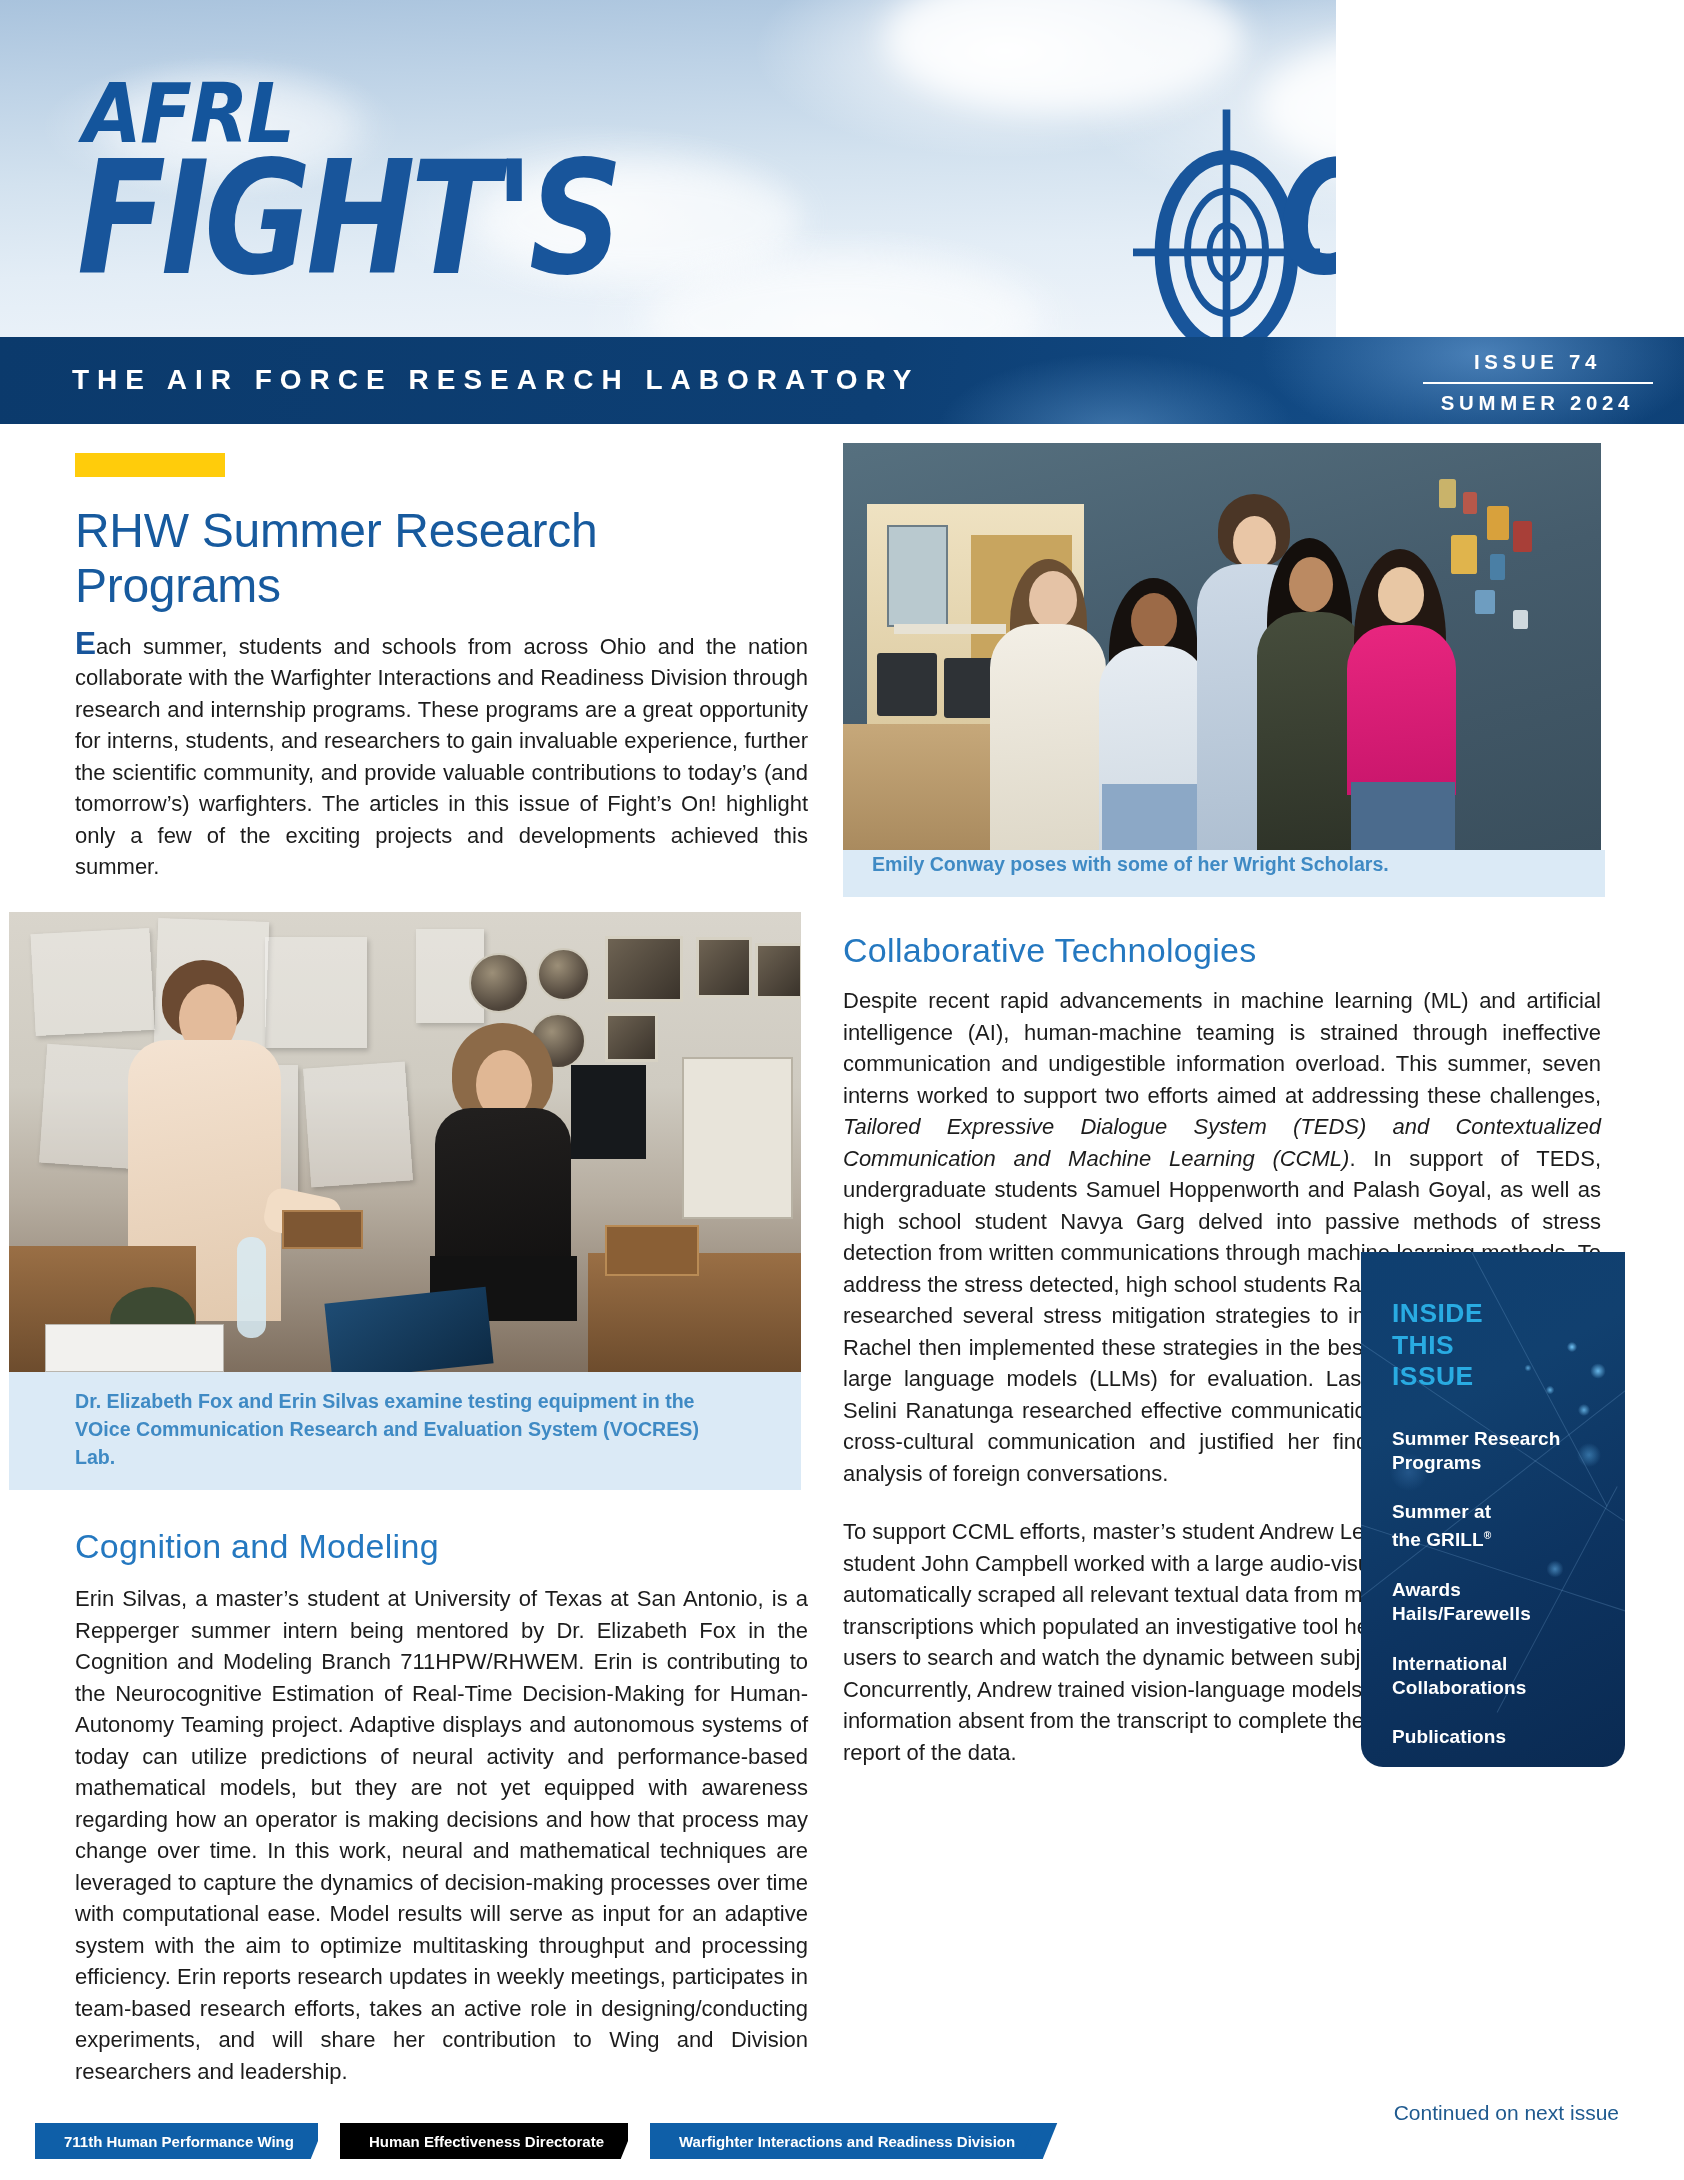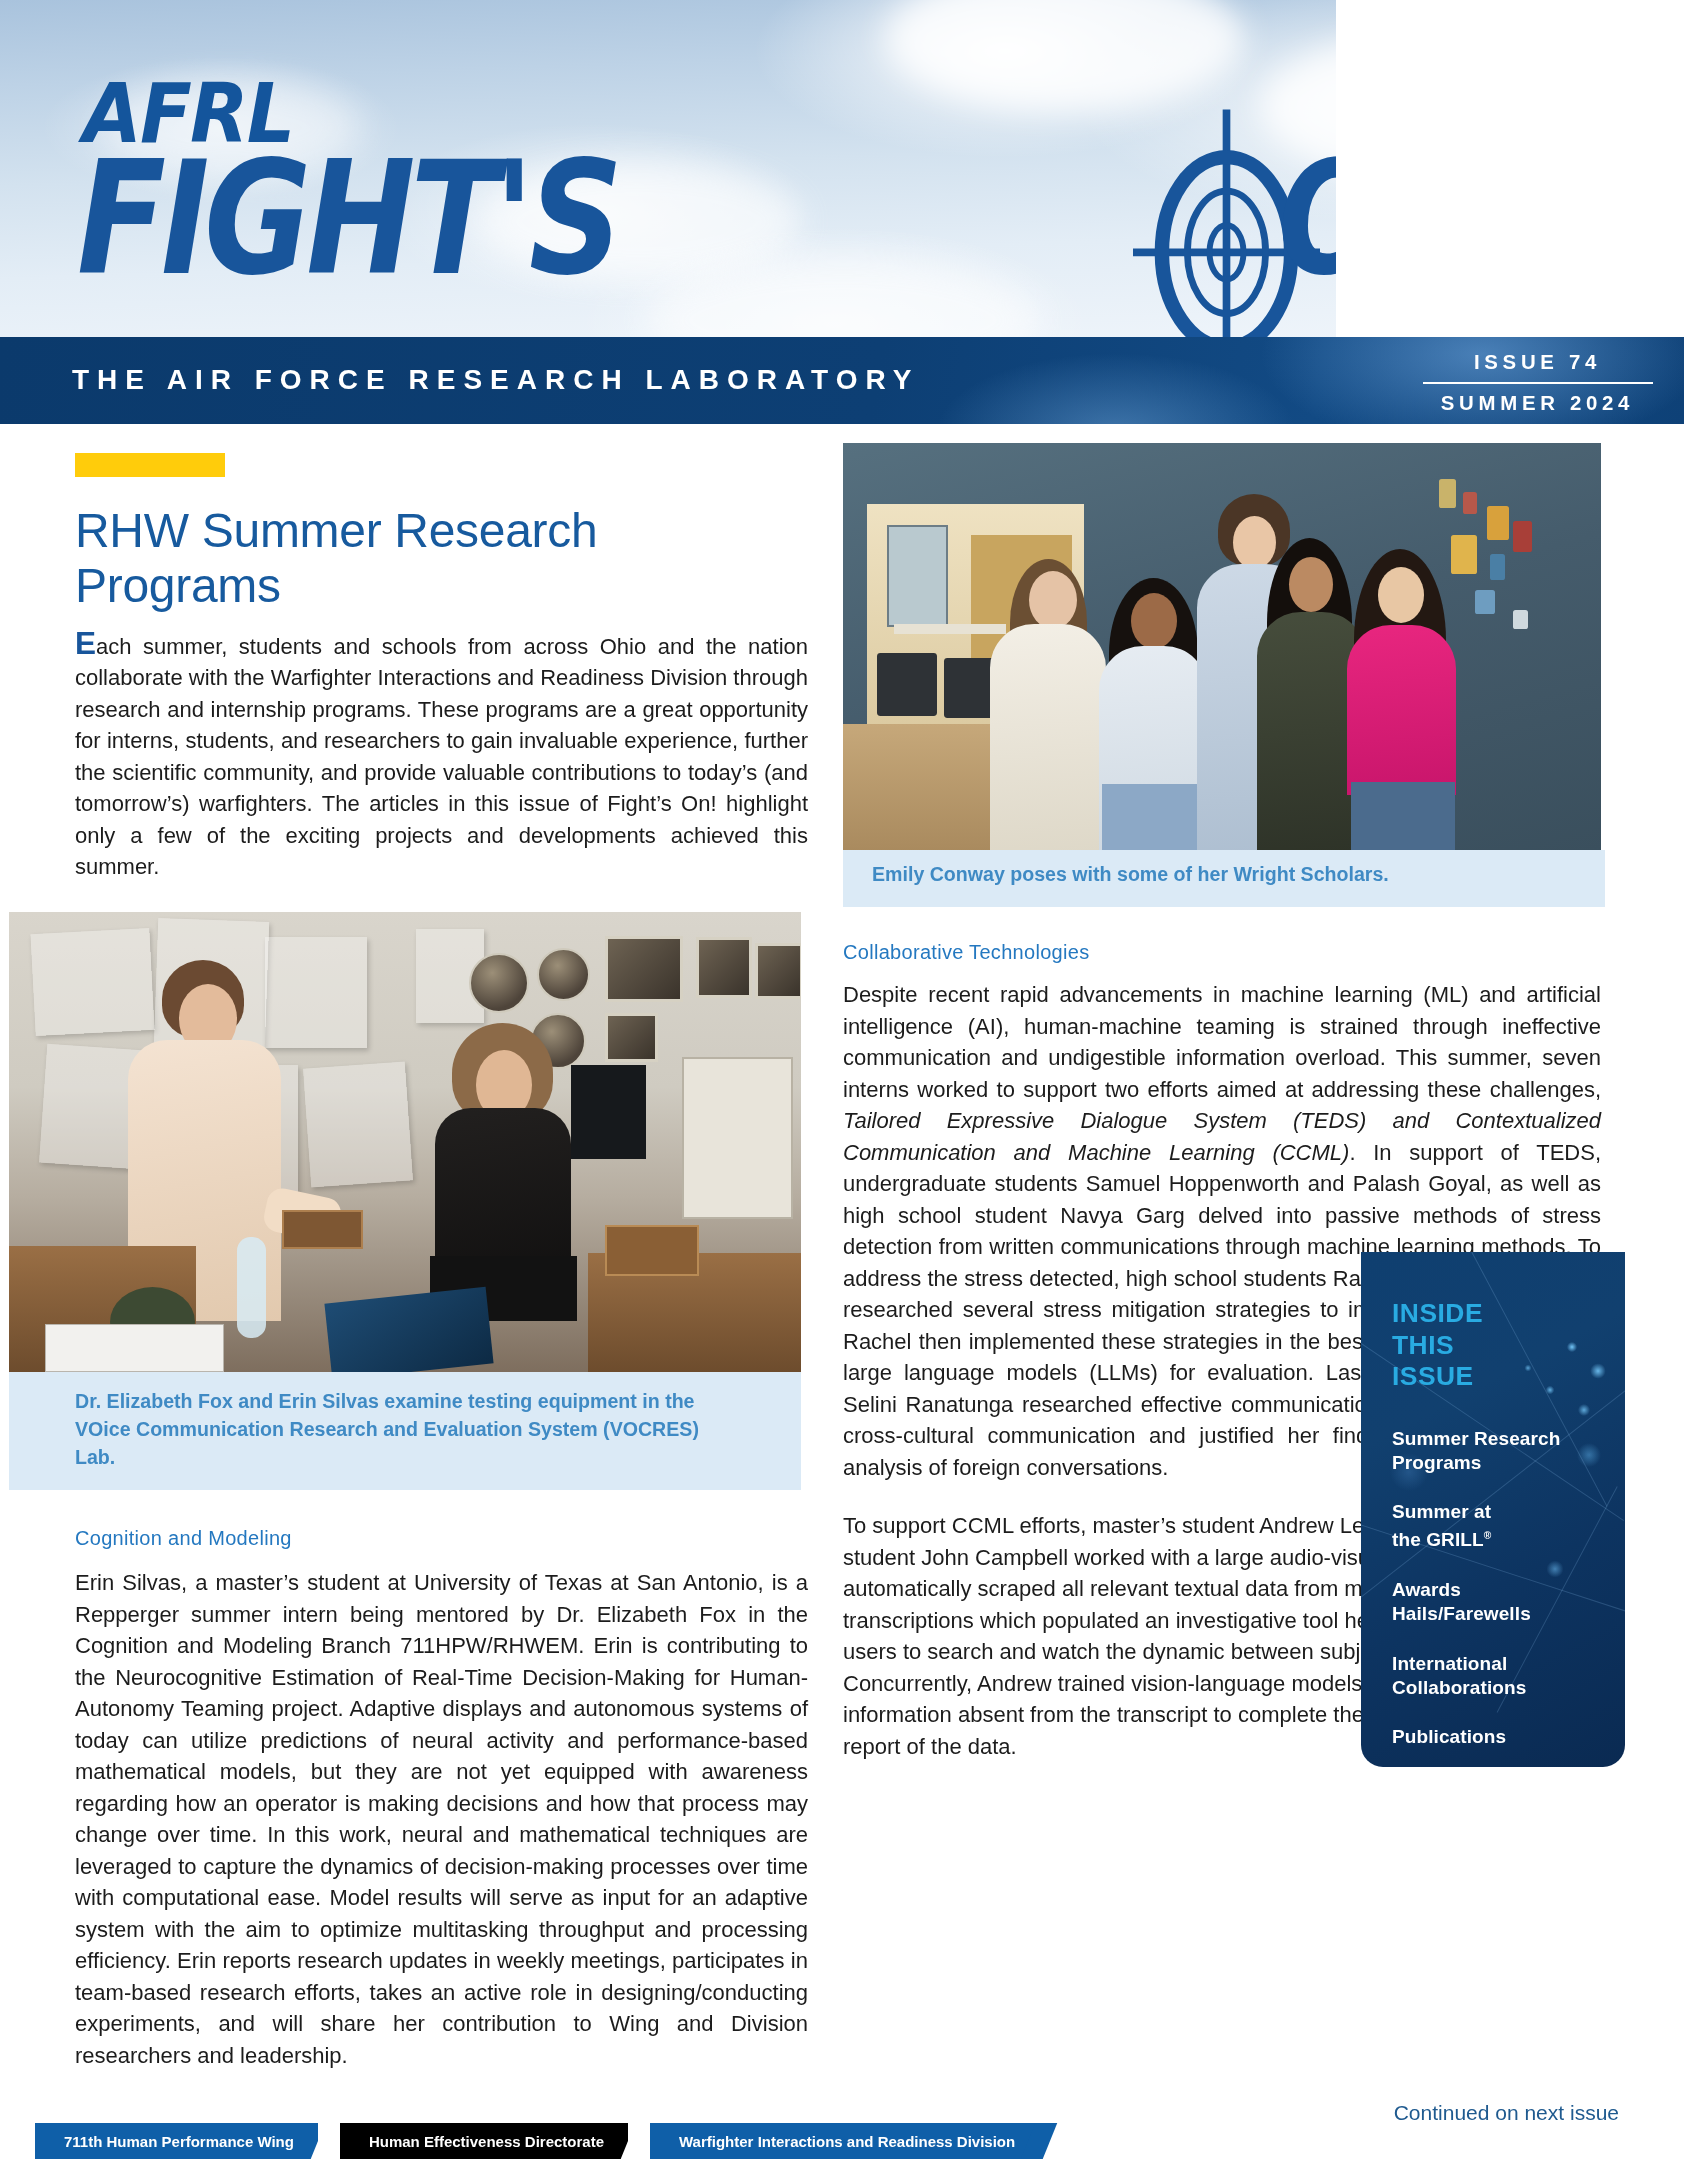--- a/index.html
+++ b/index.html
@@ -137,21 +137,21 @@
   .h1-title {
     font-size: 48px;
     font-weight: 400;
     color: #175a9e;
     margin-top: 25.6px;
     letter-spacing: -0.3px;
     font-family: "Liberation Sans", sans-serif;
   }
 
   .h2-title {
-    font-size: 20px;
+    font-size: 34px;
     font-weight: 400;
     color: #2478c0;
     letter-spacing: 0.3px;
     font-family: "Liberation Sans", sans-serif;
   }
 
   .body-text {
     font-size: 22px;
     line-height: 31.5px;
     color: #1c1c1c;
@@ -424,21 +424,21 @@
         <div class="gp-hair" style="left:424px;top:95px;width:85px;height:170px;background:#140f0c;"></div>
         <div class="gp-head" style="left:446px;top:114px;width:44px;height:55px;background:#bb8a62;"></div>
         <div class="gp-person" style="left:414px;top:169px;width:109px;height:239px;background:linear-gradient(175deg,#464d3c,#2e3328);"></div>
 
         <div class="gp-hair" style="left:511px;top:106px;width:92px;height:182px;background:#231812;"></div>
         <div class="gp-head" style="left:535px;top:124px;width:46px;height:56px;background:#e8c7a4;"></div>
         <div class="gp-person" style="left:504px;top:182px;width:109px;height:170px;background:linear-gradient(175deg,#e8267f,#c8156b);"></div>
         <div style="position:absolute;left:508px;top:339px;width:104px;height:68px;background:#4b6b8d;"></div>
       </div>
 
-      <div class="photo-caption" style="width:762px;padding:10px 29px 19px 29px;">Emily Conway poses with some of her Wright Scholars.</div>
+      <div class="photo-caption" style="width:762px;padding:0 29px 19px 29px;">Emily Conway poses with some of her Wright Scholars.</div>
 
       <div class="h2-title" style="margin-top:34px;">Collaborative Technologies</div>
 
       <div class="body-text" style="margin-top:15.3px;"><span>Despite recent rapid advancements in machine learning (ML) and artificial intelligence (AI), human-machine teaming is strained through ineffective communication and undigestible information overload. This summer, seven interns worked to support two efforts aimed at addressing these challenges, </span><i>Tailored Expressive Dialogue System (TEDS) and Contextualized Communication and Machine Learning (CCML)</i><span>. In support of TEDS, undergraduate students Samuel Hoppenworth and Palash Goyal, as well as high school student Navya Garg delved into passive methods of stress detection from written communications through machine learning methods. To address the stress detected, high school students Rachel Ku and Navya Garg researched several stress mitigation strategies to improve communications. Rachel then implemented these strategies in the best performing commercial large language models (LLMs) for evaluation. Lastly, high school student Selini Ranatunga researched effective communication strategies for positive cross-cultural communication and justified her findings through statistical analysis of foreign conversations.</span></div>
 
       <div class="body-text ragged" style="margin-top:27px;">To support CCML efforts, master’s student Andrew Lee and high school student John Campbell worked with a large audio-visual dataset. John automatically scraped all relevant textual data from metadata and transcriptions which populated an investigative tool he built. This allowed users to search and watch the dynamic between subjects change over time. Concurrently, Andrew trained vision-language models to extract visual information absent from the transcript to complete the contextual temporal report of the data.</div>
     </div>
 
   </div>
 

